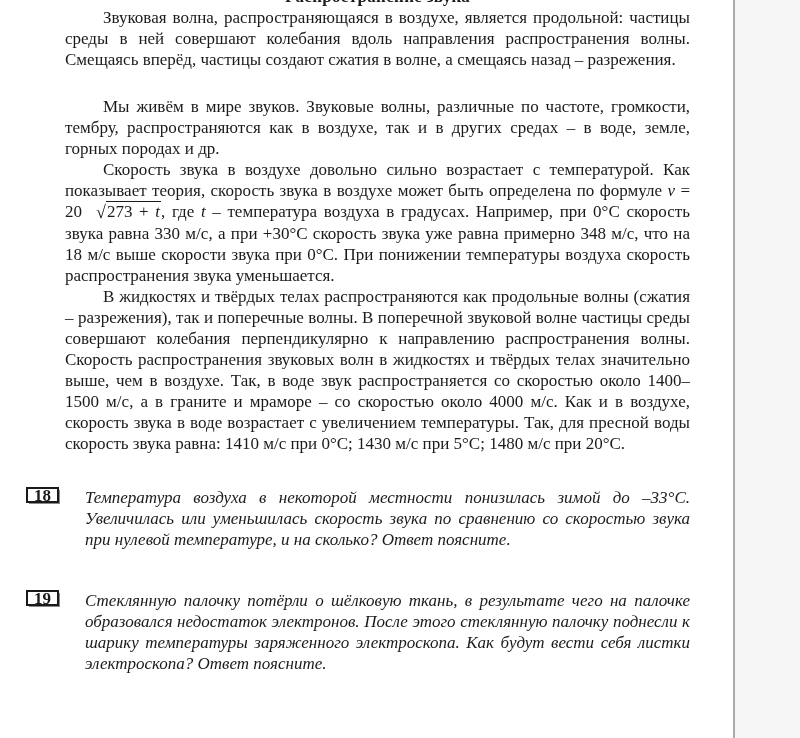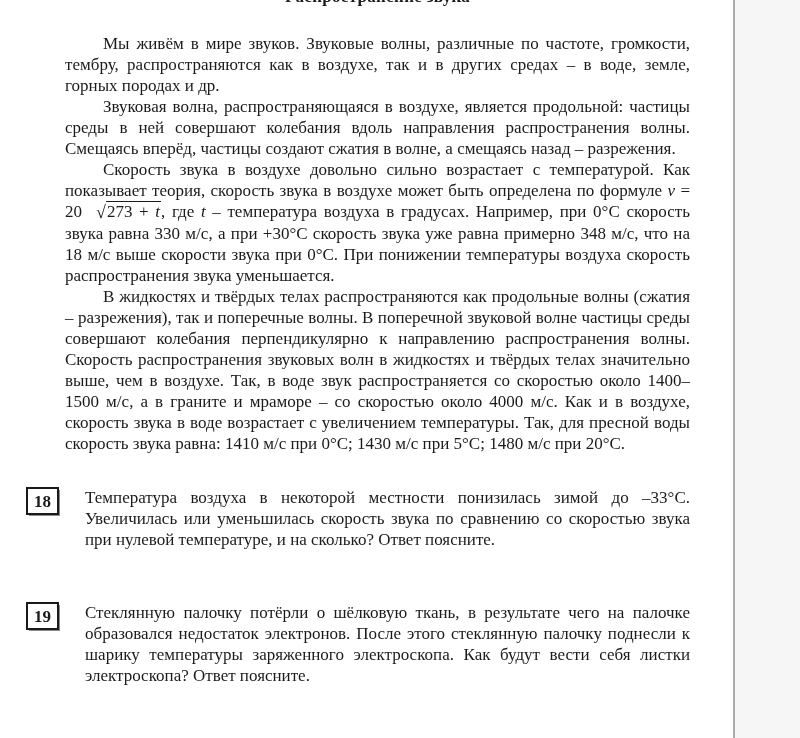--- a/index.html
+++ b/index.html
@@ -59,52 +59,52 @@
   .radicand { border-top: 1.5px solid #1a1a1a; padding: 0 1px; }
   .question {
     position: relative;
     margin-left: 20px;   
     width: 605px;
     font-size: 17px;
     line-height: 21px;
     text-align: justify;
   }
   .q18 { margin-top: 33px; }
-  .q19 { margin-top: 52px; }
+  .q19 { margin-top: 40px; }
   .qnum {
     position: absolute;
     left: -59px;
     top: 0;
     width: 33px;
-    height: 28px;
+    height: 16px;
     border: 2px solid #1a1a1a;
     background: #ffffff;
     box-shadow: 2px 2px 0 -1px #8a8a8a;
     display: flex;
     align-items: center;
     justify-content: center;
     font-weight: bold;
     font-size: 17px;
   }
-  .qtext { width: 100%; }
+  .qtext { width: 100%; font-style: italic; }
 </style>
 </head>
 <body>
 
 <div class="screen">
 
   <div class="page">
 
     <div class="title-clip">
       <div class="title-text">Распространение звука</div>
     </div>
 
+    <p class="para">Звуковая волна, распространяющаяся в воздухе, является продольной: частицы среды в ней совершают колебания вдоль направления распространения волны. Смещаясь вперёд, частицы создают сжатия в волне, а смещаясь назад – разрежения.</p>
+
     <p class="para first">Мы живём в мире звуков. Звуковые волны, различные по частоте, громкости, тембру, распространяются как в воздухе, так и в других средах – в воде, земле, горных породах и др.</p>
-
-    <p class="para">Звуковая волна, распространяющаяся в воздухе, является продольной: частицы среды в ней совершают колебания вдоль направления распространения волны. Смещаясь вперёд, частицы создают сжатия в волне, а смещаясь назад – разрежения.</p>
 
     <p class="para"><span>Скорость звука в воздухе довольно сильно возрастает с температурой. Как показывает теория, скорость звука в воздухе может быть определена по формуле </span><span class="mvar">v</span><span> = 20</span><span class="radical"><span class="rt">√</span><span class="radicand"><span>273 + </span><span class="mvar">t</span></span></span><span>, где </span><span class="mvar">t</span><span> – </span><span>температура воздуха в градусах. Например, при 0°С скорость звука равна 330 м/с, а при +30°С скорость звука уже равна примерно 348 м/с, что на 18 м/с выше скорости звука при 0°С. При понижении температуры воздуха скорость распространения звука уменьшается.</span></p>
 
     <p class="para">В жидкостях и твёрдых телах распространяются как продольные волны (сжатия – разрежения), так и поперечные волны. В поперечной звуковой волне частицы среды совершают колебания перпендикулярно к направлению распространения волны. Скорость распространения звуковых волн в жидкостях и твёрдых телах значительно выше, чем в воздухе. Так, в воде звук распространяется со скоростью около 1400–1500 м/с, а в граните и мраморе – со скоростью около 4000 м/с. Как и в воздухе, скорость звука в воде возрастает с увеличением температуры. Так, для пресной воды скорость звука равна: 1410 м/с при 0°С; 1430 м/с при 5°С; 1480 м/с при 20°С.</p>
 
     <div class="question q18">
       <div class="qnum">
         <span>18</span>
       </div>
       <div class="qtext">Температура воздуха в некоторой местности понизилась зимой до –33°С. Увеличилась или уменьшилась скорость звука по сравнению со скоростью звука при нулевой температуре, и на сколько? Ответ поясните.</div>

